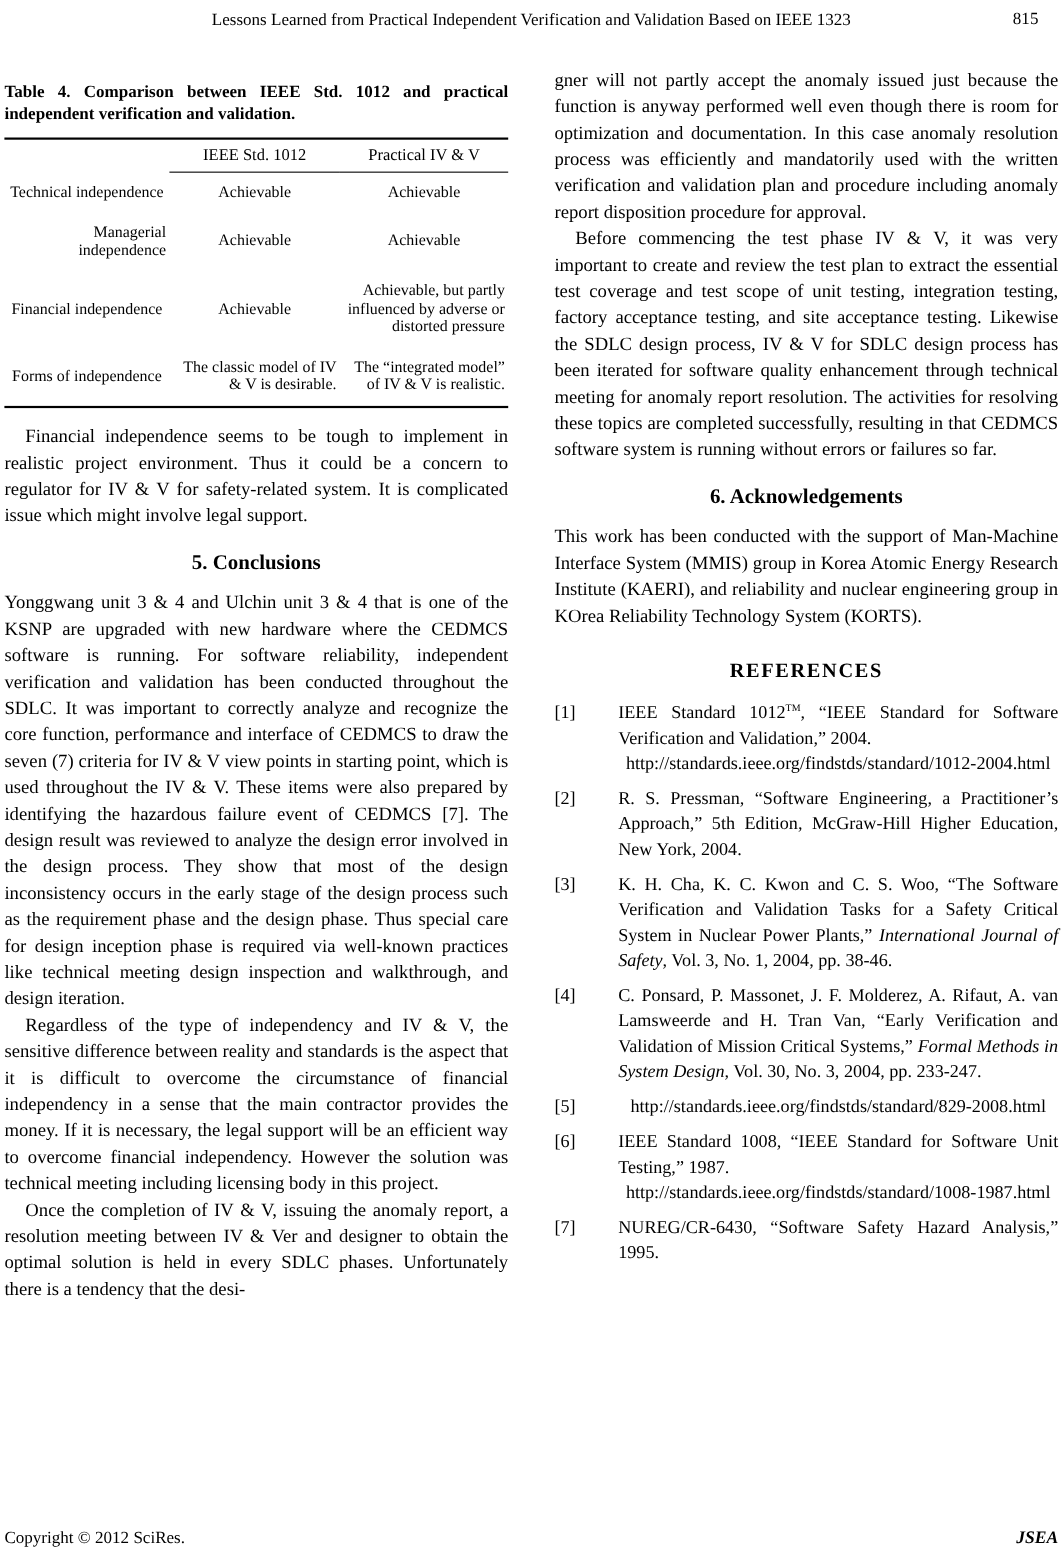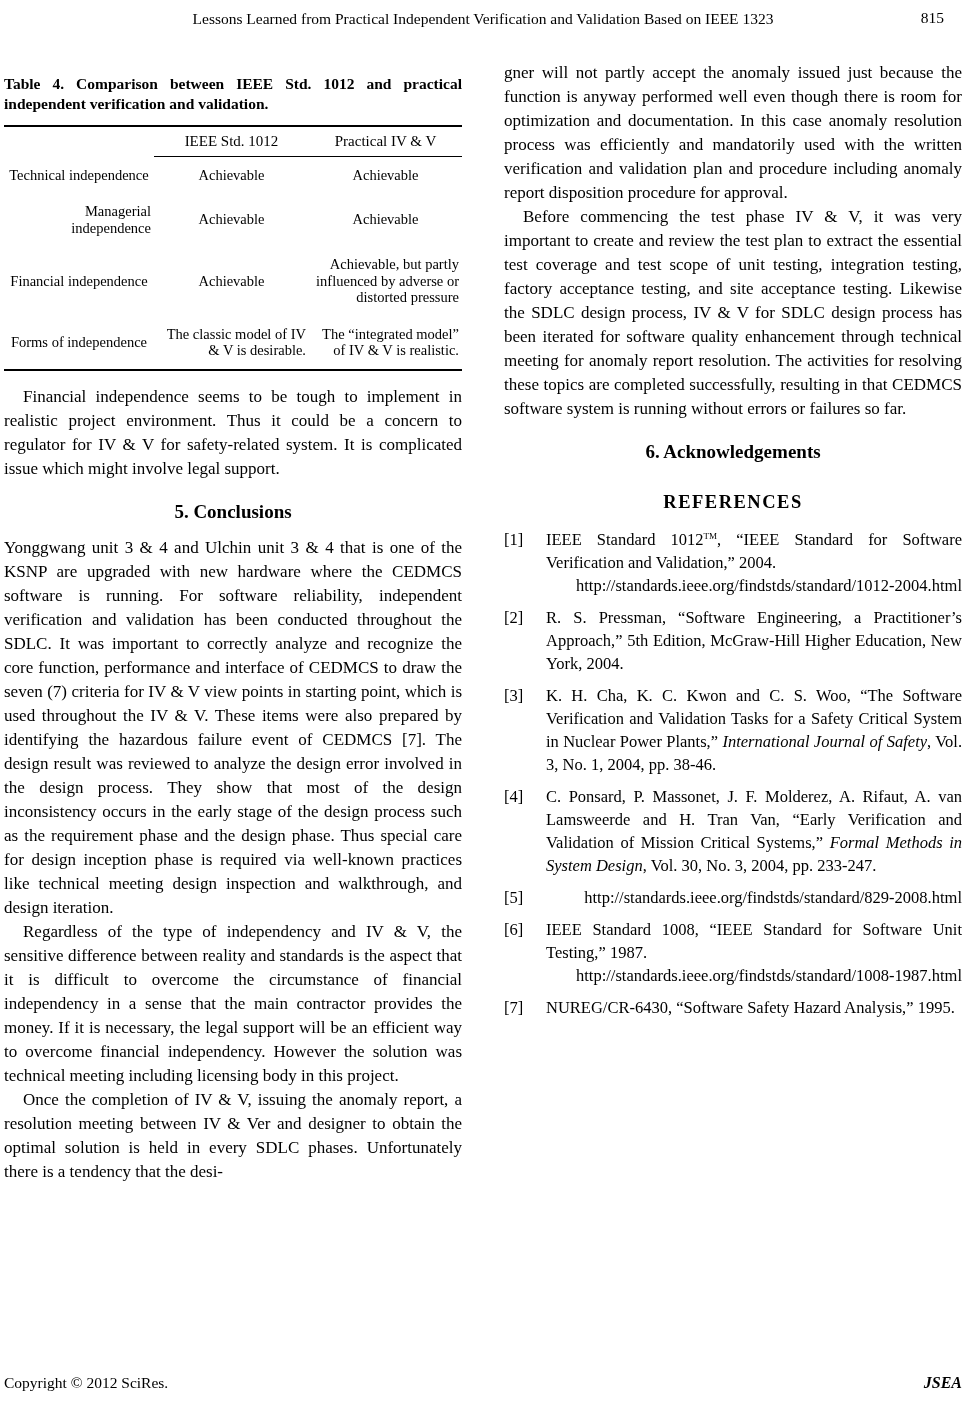--- a/index.html
+++ b/index.html
@@ -40,27 +40,27 @@
     margin:19px 0 12px 0; text-align:center;
   }
   .refs-heading {
     text-align:center; font-size:18.5px; letter-spacing:1.5px;
     margin:26px 0 14px 0;
   }
   .after-table { margin-top:14px !important; }
 
   .ref-item { display:flex; margin-bottom:9px; font-size:16.5px; line-height:23px; }
   .ref-num { width:42px; flex:none; text-align:left; }
-  .ref-text { flex:1; text-align:justify; }
-  .ref-url { display:block; text-align:right; }
+  .ref-text { flex:1; text-align:justify;margin-left:16px; }
+  .ref-url { display:block; text-align:center; }
   .ref-text i { font-style:italic; }
   .ref-text sup { font-size:0.55em; line-height:0; }
 
   .page-footer {
-    position:absolute; bottom:24px; left:4px; right:4px;
+    position:absolute; bottom:8px; left:4px; right:4px;
     display:flex; justify-content:space-between; align-items:baseline;
     font-size:15.5px;
   }
   .journal-abbr { font-weight:bold; font-style:italic; font-size:16px; }
 </style>
 </head>
 <body>
 
 <div class="running-head">
   <div class="running-title">Lessons Learned from Practical Independent Verification and Validation Based on IEEE 1323</div>
@@ -102,20 +102,21 @@
     <p>Yonggwang unit 3 &amp; 4 and Ulchin unit 3 &amp; 4 that is one of the KSNP are upgraded with new hardware where the CEDMCS software is running. For software reliability, independent verification and validation has been conducted throughout the SDLC. It was important to correctly analyze and recognize the core function, performance and interface of CEDMCS to draw the seven (7) criteria for IV &amp; V view points in starting point, which is used throughout the IV &amp; V. These items were also prepared by identifying the hazardous failure event of CEDMCS [7]. The design result was reviewed to analyze the design error involved in the design process. They show that most of the design inconsistency occurs in the early stage of the design process such as the requirement phase and the design phase. Thus special care for design inception phase is required via well-known practices like technical meeting design inspection and walkthrough, and design iteration.</p>
     <p class="indent">Regardless of the type of independency and IV &amp; V, the sensitive difference between reality and standards is the aspect that it is difficult to overcome the circumstance of financial independency in a sense that the main contractor provides the money. If it is necessary, the legal support will be an efficient way to overcome financial independency. However the solution was technical meeting including licensing body in this project.</p>
     <p class="indent">Once the completion of IV &amp; V, issuing the anomaly report, a resolution meeting between IV &amp; Ver and designer to obtain the optimal solution is held in every SDLC phases. Unfortunately there is a tendency that the desi-</p>
   </div>
 
   <div class="col">
     <p>gner will not partly accept the anomaly issued just because the function is anyway performed well even though there is room for optimization and documentation. In this case anomaly resolution process was efficiently and mandatorily used with the written verification and validation plan and procedure including anomaly report disposition procedure for approval.</p>
     <p class="indent">Before commencing the test phase IV &amp; V, it was very important to create and review the test plan to extract the essential test coverage and test scope of unit testing, integration testing, factory acceptance testing, and site acceptance testing. Likewise the SDLC design process, IV &amp; V for SDLC design process has been iterated for software quality enhancement through technical meeting for anomaly report resolution. The activities for resolving these topics are completed successfully, resulting in that CEDMCS software system is running without errors or failures so far.</p>
 
     <h2>6. Acknowledgements</h2>
+    <p>This work has been conducted with the support of Man-Machine Interface System (MMIS) group in Korea Atomic Energy Research Institute (KAERI), and reliability and nuclear engineering group in KOrea Reliability Technology System (KORTS).</p>
 
     <h2 class="refs-heading">REFERENCES</h2>
 
     <div id="references-list">
         <div class="ref-item">
           <span class="ref-num">[1]</span>
           <div class="ref-text"><span>IEEE Standard 1012</span><sup>TM</sup><span>, “IEEE Standard for Software Verification and Validation,” 2004.</span><span class="ref-url">http://standards.ieee.org/findstds/standard/1012-2004.html</span></div>
         </div>
         <div class="ref-item">
           <span class="ref-num">[2]</span>

